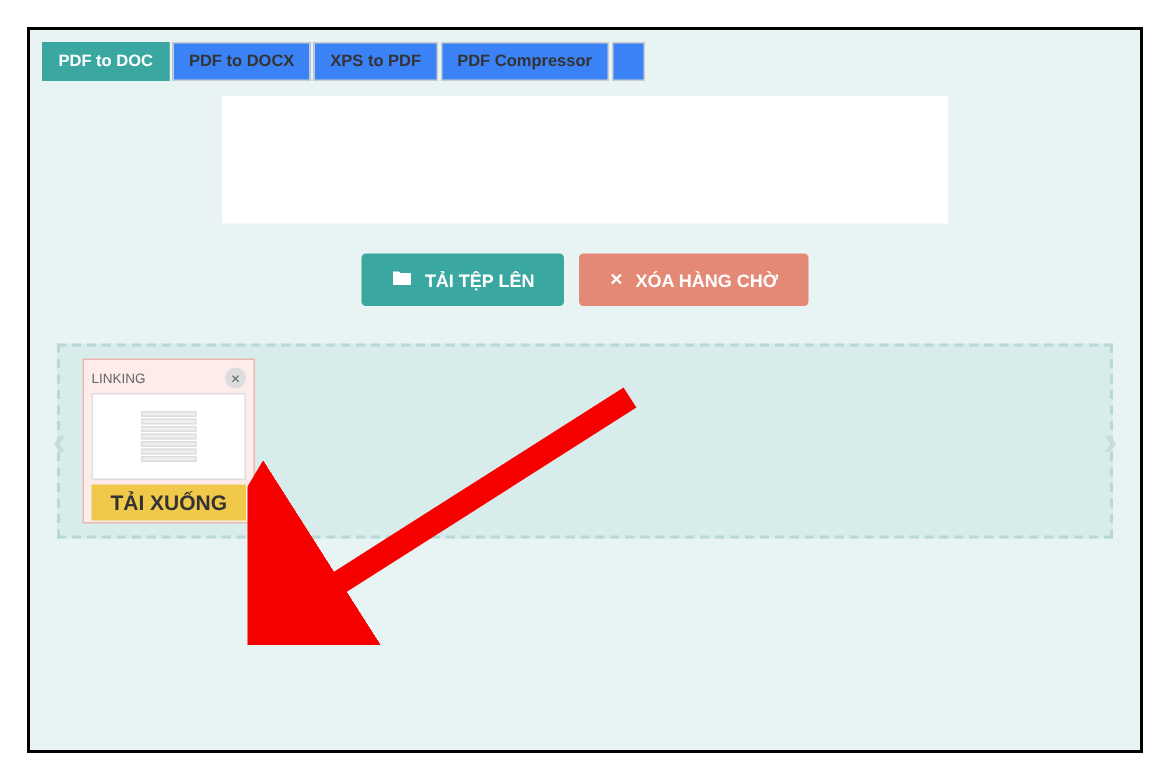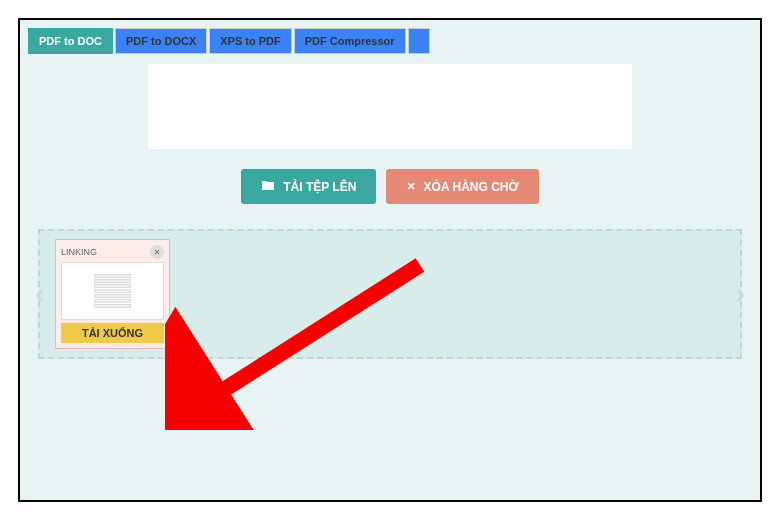--- a/index.html
+++ b/index.html
@@ -128,21 +128,21 @@
     .preview-line {
       width: 40%;
       height: 4px;
       background: #eee;
       border: 0.5px solid #ddd;
     }
     .download-btn {
       width: 100%;
       background: #f0c94a;
       color: #333;
-      font-size: 11px;
+      font-size: 14px;
       font-weight: bold;
       border: none;
       padding: 4px 0;
       margin-top: 3px;
       cursor: pointer;
     }
     .chevron {
       position: absolute;
       top: 50%;
       transform: translateY(-50%);

